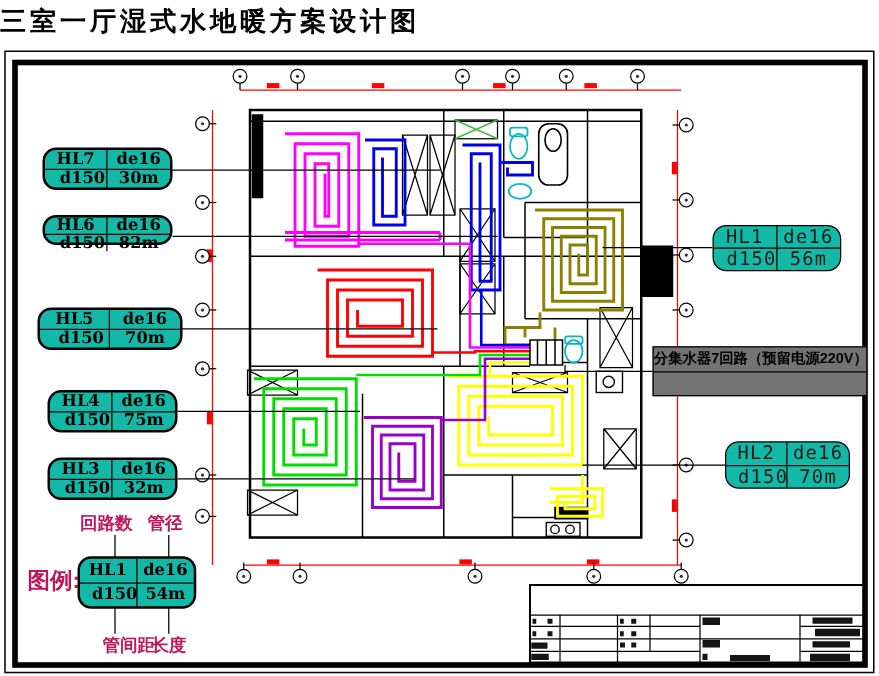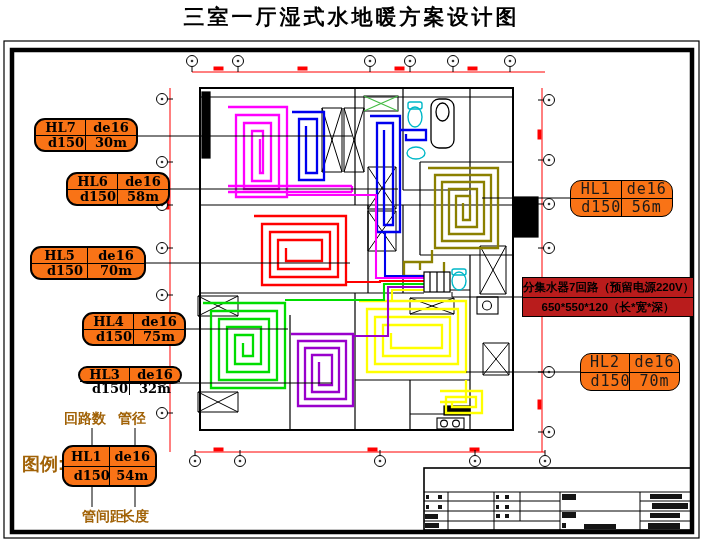--- a/index.html
+++ b/index.html
@@ -1,37 +1,37 @@
 <!DOCTYPE html>
 <html><head>
 <meta charset="utf-8">
 <style>
   html,body{margin:0;padding:0;background:#fff;}
   .page{position:relative;width:703px;height:541px;background:#ffffff;
         font-family:"Liberation Sans",sans-serif;overflow:hidden;}
   #plan-svg{position:absolute;left:0;top:0;}
-  .drawing-title{position:absolute;left:0;top:3px;width:703px;text-align:center;
+  .drawing-title{position:absolute;left:0;top:3px;width:703px;
         font-size:21px;font-weight:bold;letter-spacing:3px;color:#000;}
   .hl-box{position:absolute;border:2px solid #000;border-radius:11px;
-        display:grid;grid-template-columns:50% 50%;background:#f97316;
+        display:grid;grid-template-columns:50% 50%;background:#14b8a6;
         font-family:"DejaVu Serif",serif;font-weight:bold;color:#000;box-sizing:border-box;}
   .hl-box span{display:flex;align-items:center;justify-content:center;
         font-size:13px;line-height:1;box-sizing:border-box;}
   .hl-box .c1{border-right:1.5px solid #000;border-bottom:1.5px solid #000;}
   .hl-box .c2{border-bottom:1.5px solid #000;}
   .hl-box .c3{border-right:1.5px solid #000;padding-left:11px;}
   .hl-box.right{font-family:"DejaVu Sans Mono",monospace;font-weight:normal;
         font-size:15px;color:#1a1a1a;border-width:1.5px;}
   .hl-box.right span{font-size:15px;letter-spacing:1px;}
   .note-box{position:absolute;left:522px;top:277px;width:172px;height:40px;
-        border:1.6px solid #000;background:#b91c1c;box-sizing:border-box;z-index:3;}
+        border:1.6px solid #000;background:#737373;box-sizing:border-box;z-index:3;}
   .note-box div{height:19px;line-height:19px;text-align:center;font-size:11.5px;
         font-weight:bold;color:#000;white-space:nowrap;}
   .note-box div:first-child{border-bottom:1.4px solid #000;}
-  .anno{position:absolute;font-size:14px;font-weight:bold;color:#a16207;white-space:nowrap;}
+  .anno{position:absolute;font-size:14px;font-weight:bold;color:#be185d;white-space:nowrap;}
   .company{position:absolute;left:426px;top:469px;width:264px;height:22px;
         line-height:22px;text-align:center;font-size:14px;font-weight:bold;color:#000;}
 </style>
 </head>
 <body>
 
 <div class="page">
 
 <svg id="plan-svg" width="703" height="541" viewBox="0 0 703 541">
 
@@ -304,39 +304,39 @@
 
 <div class="drawing-title">三室一厅湿式水地暖方案设计图</div>
 
 <div id="hl-boxes">
       <div class="hl-box" style="left: 34px; top: 118px; width: 104px; height: 34px;">
         <span class="c1">HL7</span>
         <span class="c2">de16</span>
         <span class="c3">d150</span>
         <span class="c4">30m</span>
       </div>
-      <div class="hl-box" style="left: 34px; top: 172px; width: 104px; height: 34px; margin-left: 32px;">
+      <div class="hl-box" style="left: 34px; top: 172px; width: 104px; height: 24px;">
         <span class="c1">HL6</span>
         <span class="c2">de16</span>
         <span class="c3">d150</span>
-        <span class="c4">58m</span>
+        <span class="c4">82m</span>
       </div>
       <div class="hl-box" style="left: 30px; top: 246px; width: 116px; height: 34px;">
         <span class="c1">HL5</span>
         <span class="c2">de16</span>
         <span class="c3">d150</span>
         <span class="c4">70m</span>
       </div>
-      <div class="hl-box" style="left: 38px; top: 312px; width: 104px; height: 34px; margin-left: 44px;">
+      <div class="hl-box" style="left: 38px; top: 312px; width: 104px; height: 34px;">
         <span class="c1">HL4</span>
         <span class="c2">de16</span>
         <span class="c3">d150</span>
         <span class="c4">75m</span>
       </div>
-      <div class="hl-box" style="left: 38px; top: 366px; width: 104px; height: 18px; margin-left: 40px;">
+      <div class="hl-box" style="left: 38px; top: 366px; width: 104px; height: 34px;">
         <span class="c1">HL3</span>
         <span class="c2">de16</span>
         <span class="c3">d150</span>
         <span class="c4">32m</span>
       </div>
       <div class="hl-box right" style="left: 570px; top: 180px; width: 103px; height: 37px;">
         <span class="c1">HL1</span>
         <span class="c2">de16</span>
         <span class="c3">d150</span>
         <span class="c4">56m</span>
@@ -344,21 +344,20 @@
       <div class="hl-box right" style="left: 580px; top: 353px; width: 100px; height: 38px;">
         <span class="c1">HL2</span>
         <span class="c2">de16</span>
         <span class="c3">d150</span>
         <span class="c4">70m</span>
       </div>
     </div>
 
 <div class="note-box">
   <div>分集水器7回路（预留电源220V）</div>
-  <div>650*550*120（长*宽*深）</div>
 </div>
 
 <div class="anno" style="left:64px;top:410px;">回路数</div>
 <div class="anno" style="left:118px;top:410px;">管径</div>
 <div class="anno" style="left:22px;top:452px;font-size:18px;">图例:</div>
 <div class="hl-box" style="left:62px;top:445px;width:95px;height:42px;">
   <span class="c1">HL1</span>
   <span class="c2">de16</span>
   <span class="c3">d150</span>
   <span class="c4">54m</span>

